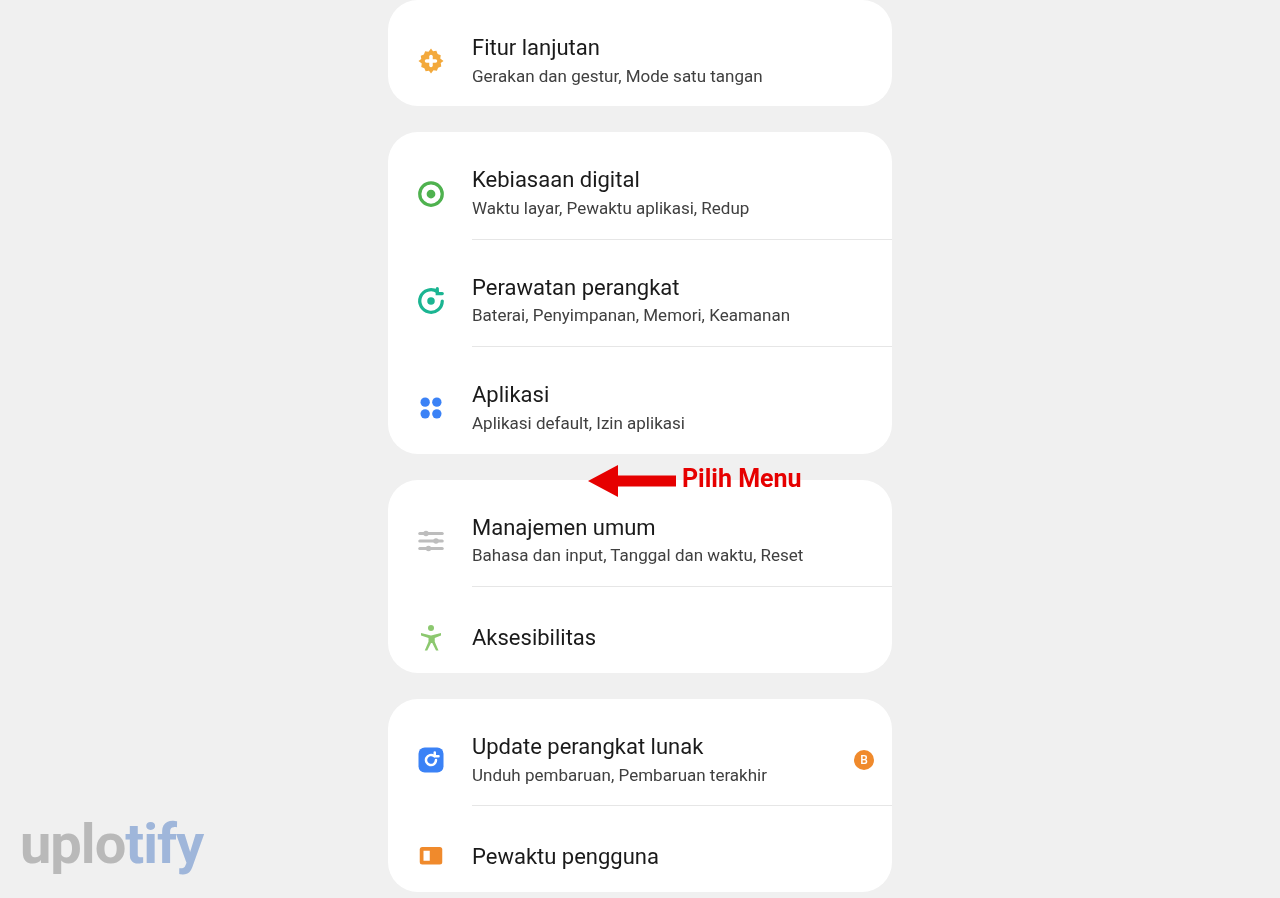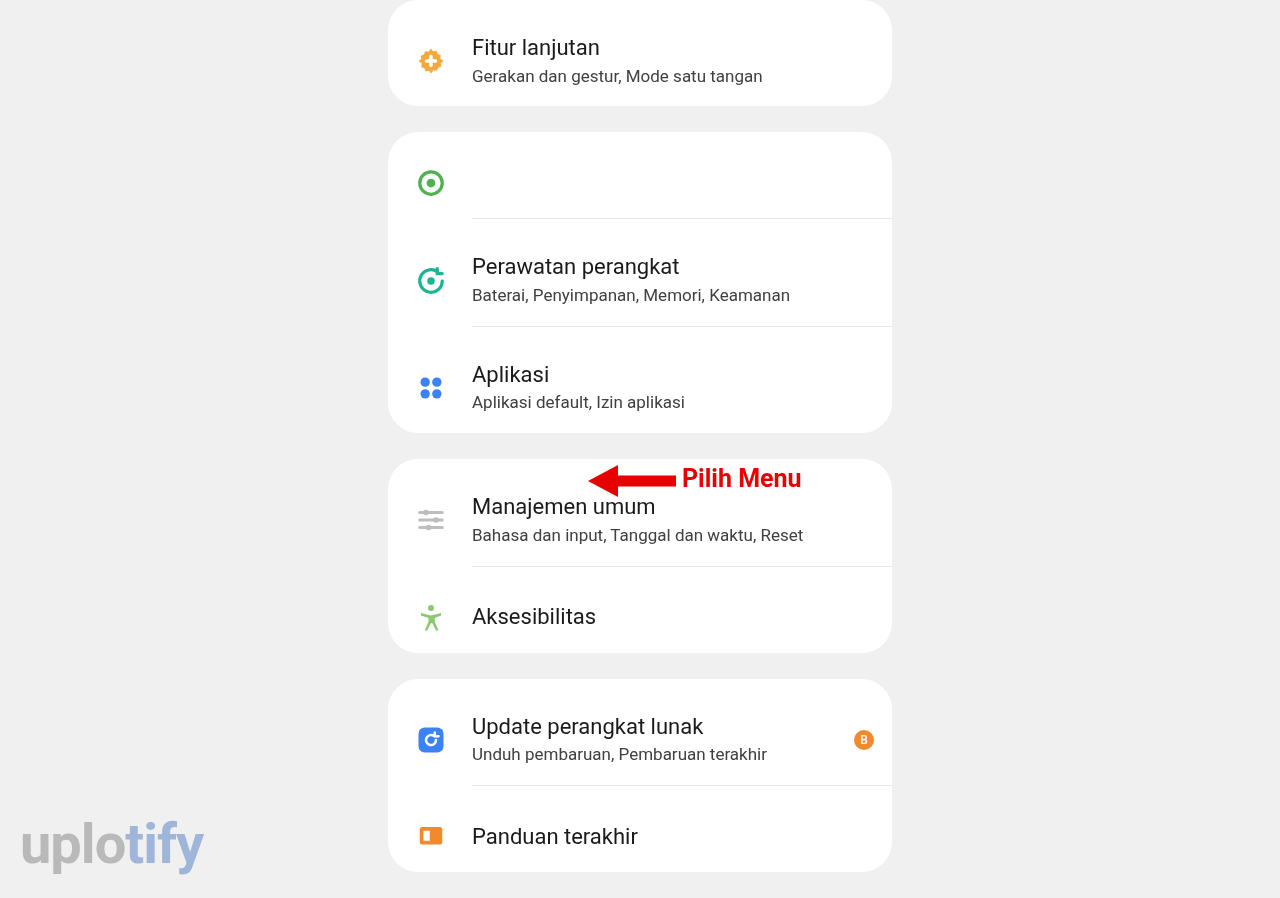--- a/index.html
+++ b/index.html
@@ -176,20 +176,24 @@
   </div>
 
   <div class="card">
     <div class="row">
       <span class="row-icon">
         <svg width="30" height="30" viewBox="0 0 24 24" fill="none" stroke="#4fb24f" stroke-width="2.6">
           <circle cx="12" cy="12" r="9"></circle>
           <circle cx="12" cy="12" r="3.5" fill="#4fb24f" stroke="none"></circle>
         </svg>
       </span>
+      <div class="row-text">
+        <div class="row-title">Kebiasaan digital</div>
+        <div class="row-sub">Waktu layar, Pewaktu aplikasi, Redup</div>
+      </div>
     </div>
     <div class="divider"></div>
     <div class="row">
       <span class="row-icon">
         <svg width="30" height="30" viewBox="0 0 24 24" fill="none" stroke="#1bb592" stroke-width="2.6" stroke-linecap="round">
           <path d="M21 12a9 9 0 1 1-4-7.5"></path>
           <polyline points="17 2 17 6 21 6" fill="none"></polyline>
           <circle cx="12" cy="12" r="3" fill="#1bb592" stroke="none"></circle>
         </svg>
       </span>
@@ -263,21 +267,21 @@
     </div>
     <div class="divider"></div>
     <div class="row">
       <span class="row-icon">
         <svg width="30" height="30" viewBox="0 0 24 24" fill="#f08a2c">
           <rect x="3" y="4" width="18" height="14" rx="2"></rect>
           <rect x="6" y="7" width="5" height="8" fill="#fff"></rect>
         </svg>
       </span>
       <div class="row-text">
-        <div class="row-title">Panduan terakhir</div>
+        <div class="row-title">Pewaktu pengguna</div>
       </div>
     </div>
   </div>
 
 </div>
 
 <div class="arrow">
   <svg width="90" height="44" viewBox="0 0 90 44">
     <line x1="88" y1="22" x2="24" y2="22" stroke="#e60000" stroke-width="11"></line>
     <polygon points="0,22 30,6 30,38" fill="#e60000"></polygon>

